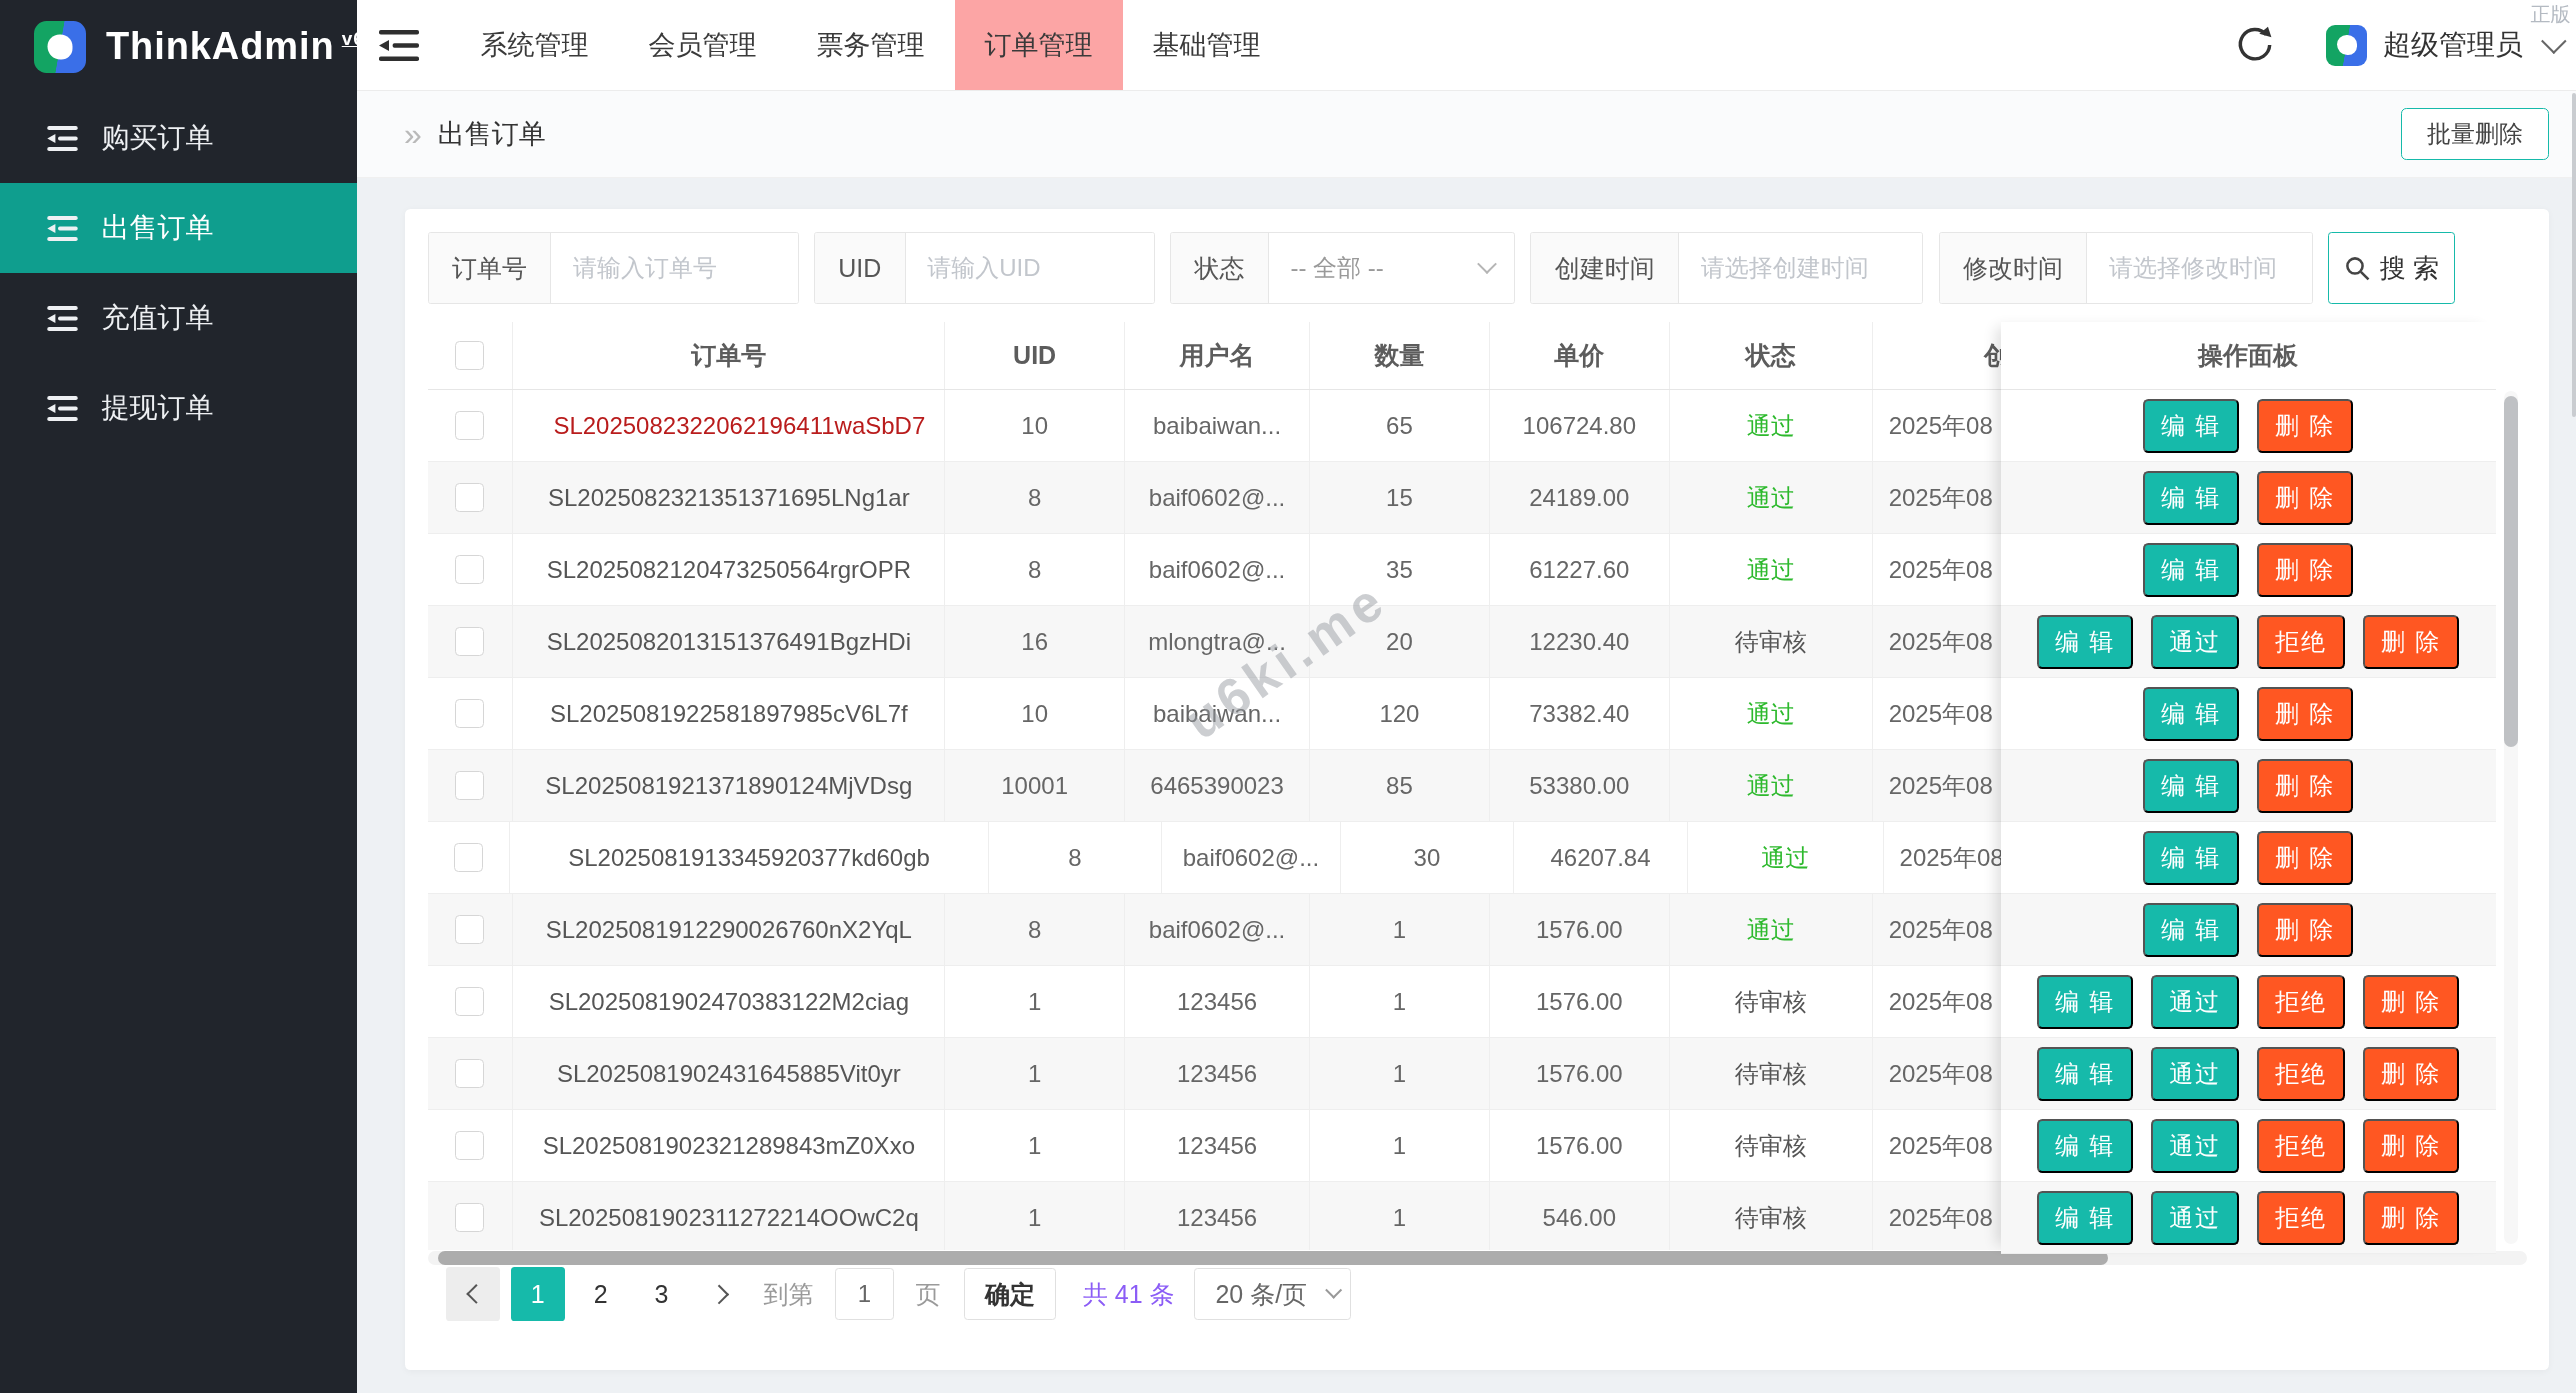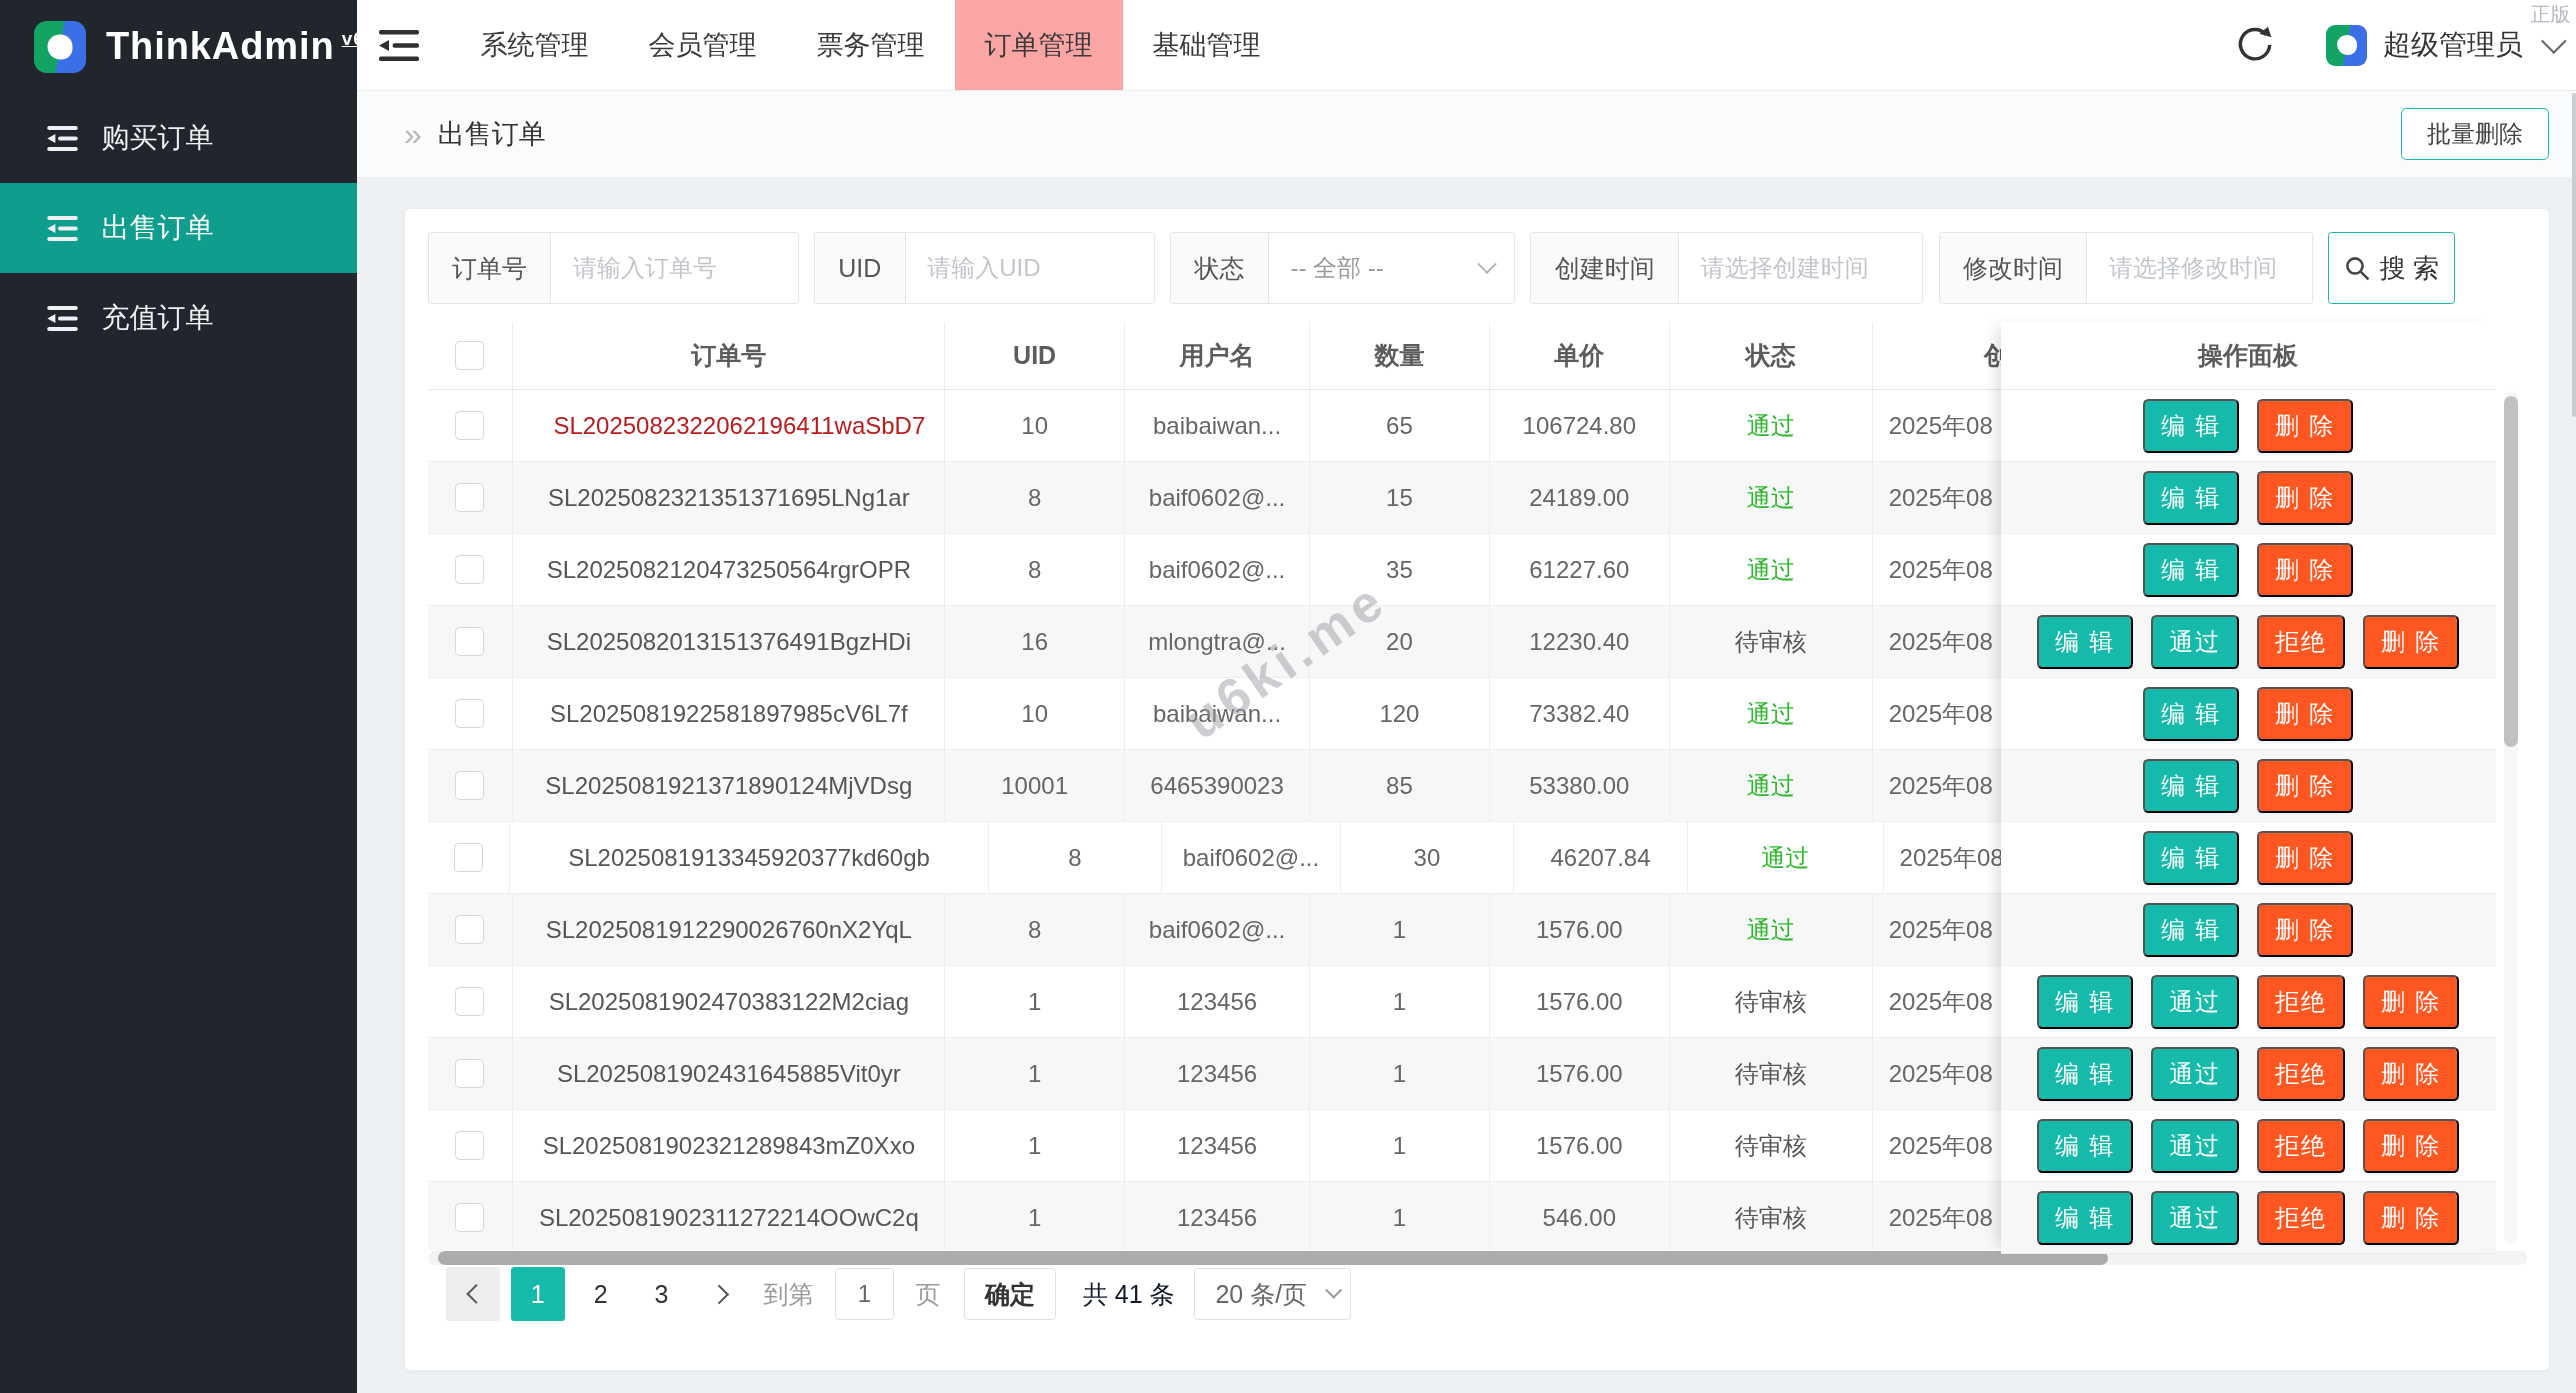--- a/index.html
+++ b/index.html
@@ -106,21 +106,21 @@
   .chev-l { transform:rotate(45deg); margin-left:5.4px; }
   .chev-r { transform:rotate(-135deg); margin-right:5.4px; }
   .pg-num { min-width:50px; height:54px; display:flex; align-items:center; justify-content:center;
     font-size:25px; color:#333; border-radius:3.6px; cursor:pointer; }
   .pg-num.active { background:#16baaa; color:#fff; width:54px; }
   .pg-text { font-size:25px; color:#9a9a9a; margin:0 5.4px; }
   .pg-input { width:59px; height:52px; border:0.9px solid #e0e0e0; border-radius:3.6px; text-align:center;
     font-size:24px; color:#666; outline:none; font-family:inherit; margin:0 5.4px; }
   .pg-confirm { height:52px; padding:0 20px; border:0.9px solid #e0e0e0; border-radius:3.6px; background:#fff;
     font-size:25px; color:#333; font-weight:600; display:flex; align-items:center; margin:0 7.2px; cursor:pointer; }
-  .pg-total { font-size:25px; color:#0f172a; margin:0 9px; }
+  .pg-total { font-size:25px; color:#8b5cf6; margin:0 9px; }
   .pg-size { height:52px; border:0.9px solid #e0e0e0; border-radius:3.6px; display:flex; align-items:center;
     padding:0 43px 0 20px; font-size:25px; color:#666; position:relative; cursor:pointer; }
   .pg-size .caret-down { position:absolute; right:14.4px; width:11.7px; height:11.7px; border-color:#999; }
 
   
   .diag-wm { position:absolute; left:1170px; top:630px; z-index:4; font-size:52px; font-weight:bold;
     color:rgba(148,153,158,.48); transform:rotate(-35deg); letter-spacing:5.4px; pointer-events:none; }
 
   
   .page-sb { position:absolute; right:0; top:93px; width:4.5px; height:324px; background:#c9ccd0; border-radius:2.7px; z-index:10; }
@@ -157,20 +157,29 @@
       </div>
       <div class="side-item">
         <svg viewBox="0 0 34 28">
           <rect x="0" y="0" width="34" height="4.5" rx="2"></rect>
           <polygon points="0,14 9,9 9,19"></polygon>
           <rect x="12" y="11.8" width="22" height="4.5" rx="2"></rect>
           <rect x="0" y="23.5" width="34" height="4.5" rx="2"></rect>
         </svg>
         <span class="side-label">充值订单</span>
       </div>
+      <div class="side-item">
+        <svg viewBox="0 0 34 28">
+          <rect x="0" y="0" width="34" height="4.5" rx="2"></rect>
+          <polygon points="0,14 9,9 9,19"></polygon>
+          <rect x="12" y="11.8" width="22" height="4.5" rx="2"></rect>
+          <rect x="0" y="23.5" width="34" height="4.5" rx="2"></rect>
+        </svg>
+        <span class="side-label">提现订单</span>
+      </div>
     </div>
 </div>
 
 <div class="topbar">
   <svg class="hamburger" viewBox="0 0 44 34">
     <rect x="0" y="0" width="44" height="5" rx="2"></rect>
     <polygon points="0,17 11,11 11,23"></polygon>
     <rect x="15" y="14.5" width="29" height="5" rx="2"></rect>
     <rect x="0" y="29" width="44" height="5" rx="2"></rect>
   </svg>

